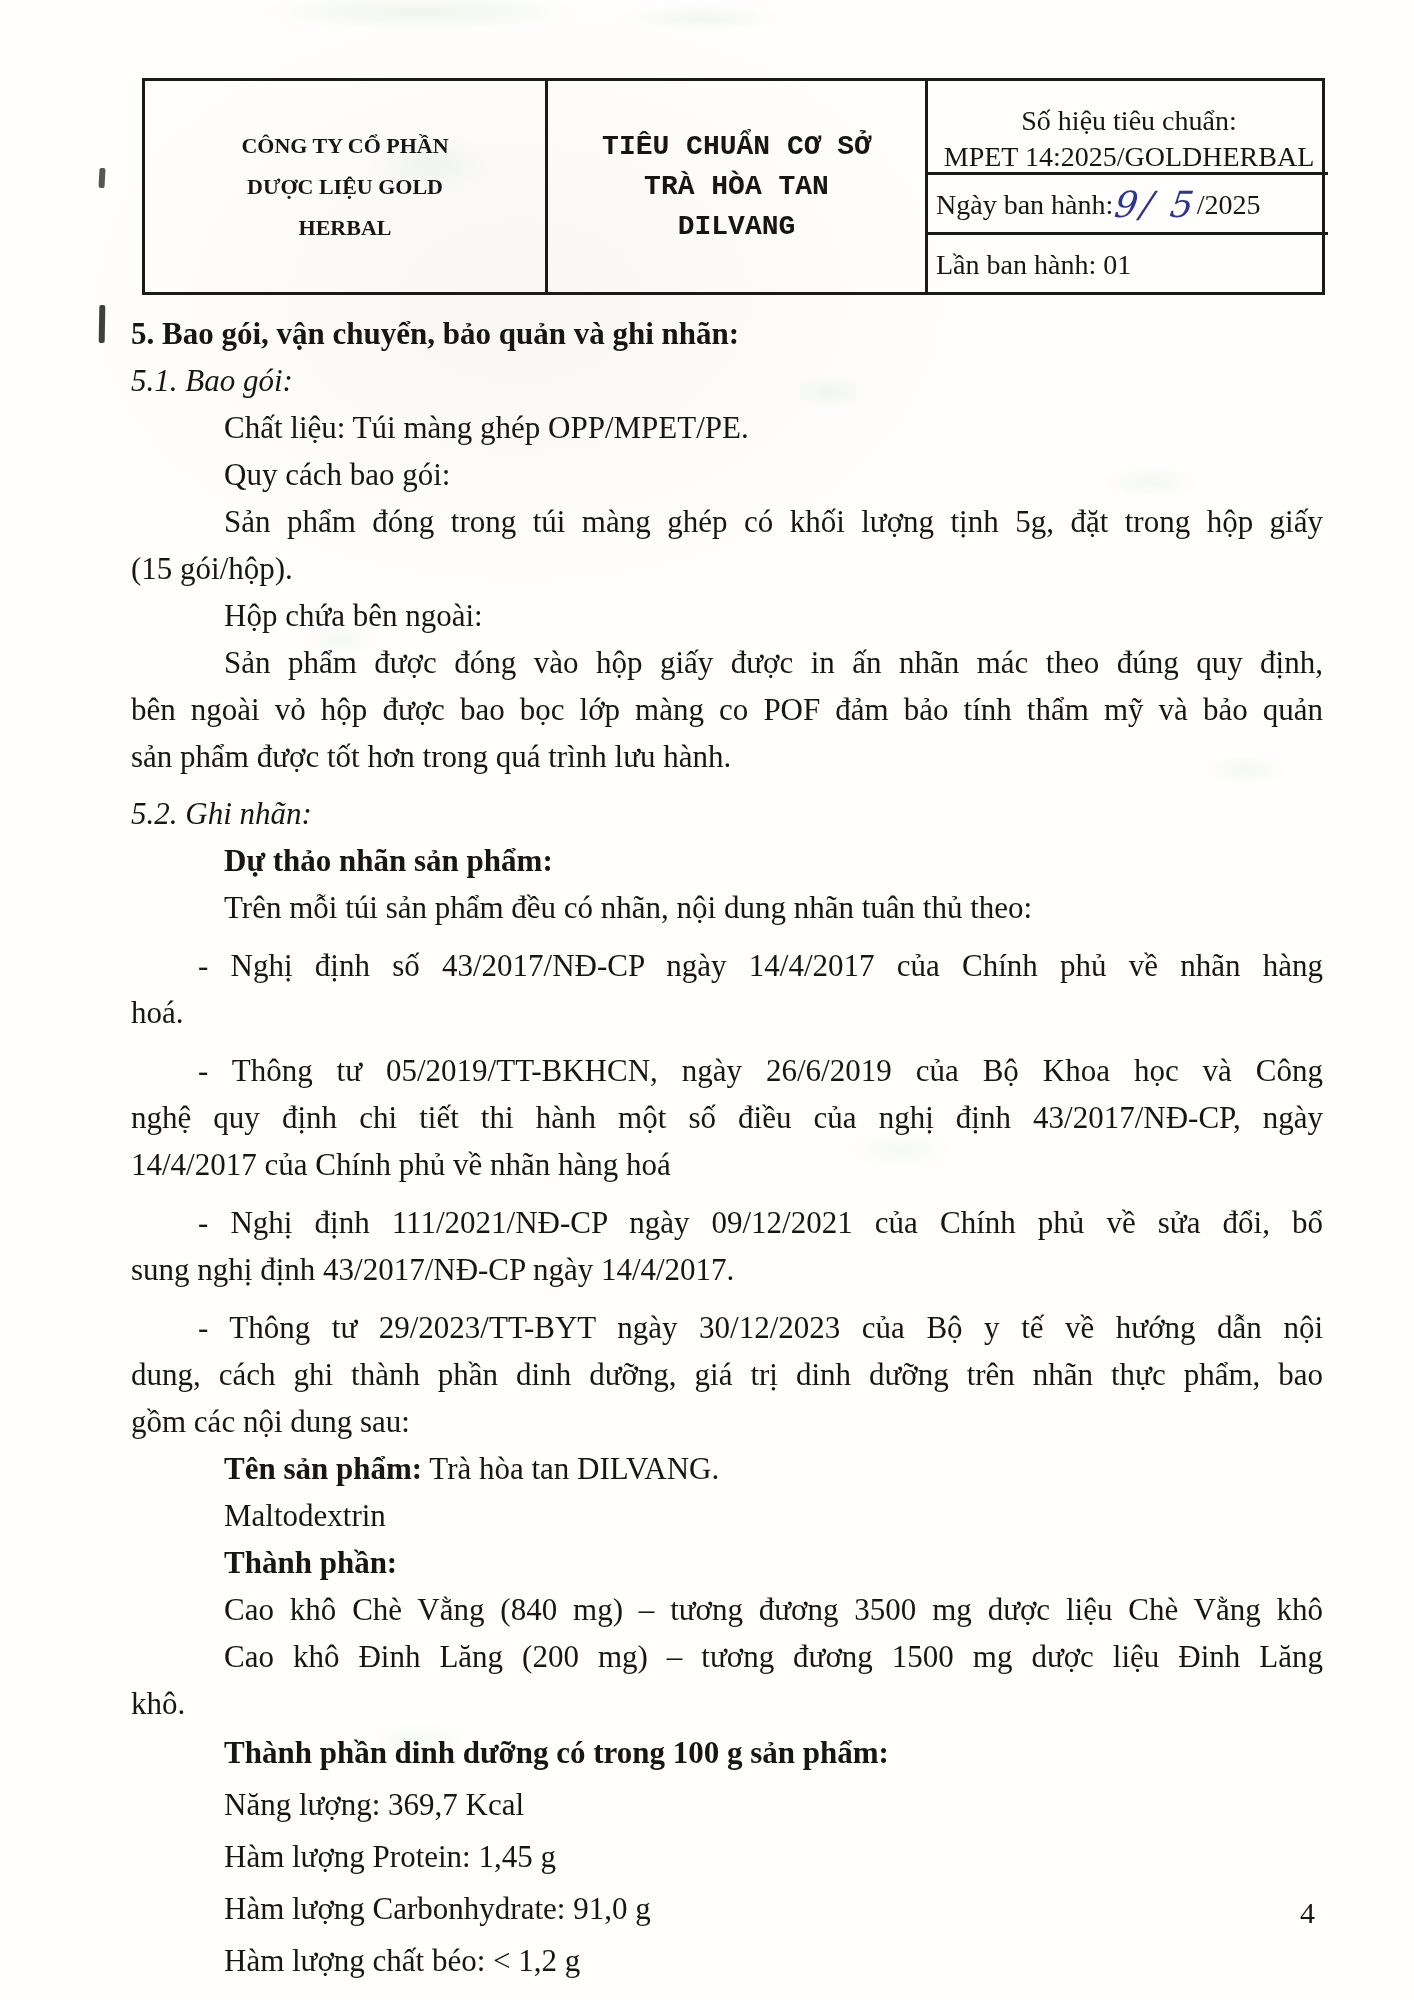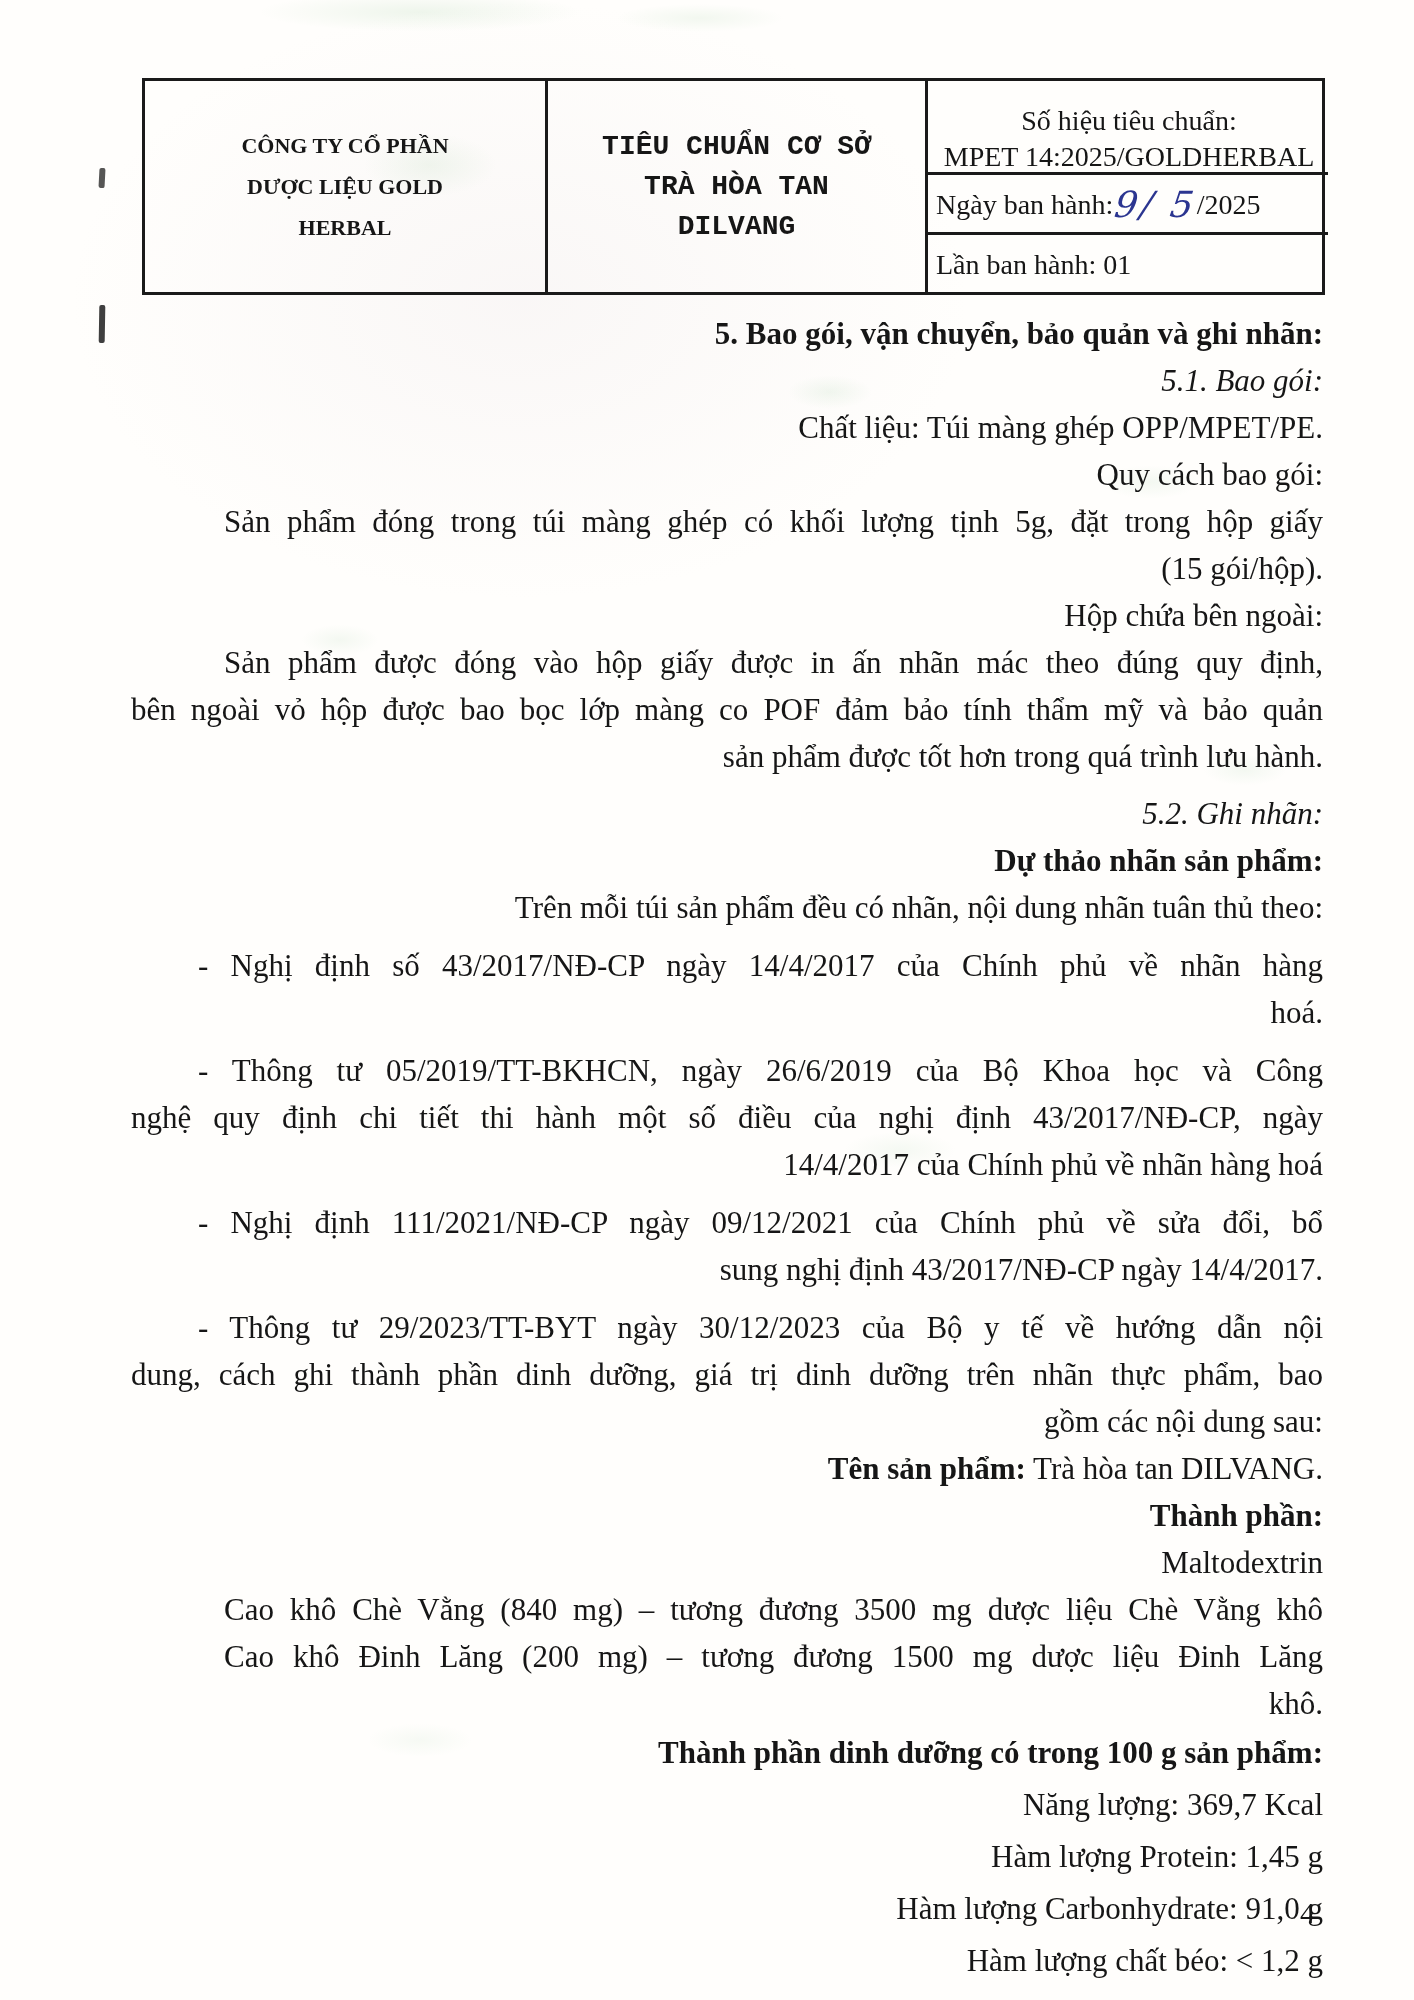--- a/index.html
+++ b/index.html
@@ -51,21 +51,21 @@
   .meta-row.r3{display:flex;align-items:center;}
   .hand{
     font-family:"DejaVu Serif",serif;font-style:italic;
     color:#2b3590;font-size:36px;letter-spacing:3px;
     transform:skewX(-8deg);display:inline-block;margin-left:2px;
   }
 
   
   .body-text{position:absolute;left:131px;top:310px;width:1192px;}
   .doc-line{
-    font-size:31px;line-height:47px;white-space:nowrap;text-align:right;
+    font-size:31px;line-height:47px;white-space:nowrap;
   }
   .doc-line.just{white-space:normal;text-align:justify;text-align-last:justify;}
   .doc-line.ind{padding-left:93px;}
   .doc-line.bul{padding-left:67px;margin-top:11px;}
   .doc-line.b{font-weight:bold;}
   .doc-line.bi{font-weight:normal;font-style:italic;}
   .doc-line.gap{margin-top:10px;}
   .doc-line.sp{line-height:52px;}
   .doc-line .b{font-weight:bold;}
 
@@ -127,22 +127,22 @@
     <div class="doc-line">hoá.</div>
     <div class="doc-line bul just">- Thông tư 05/2019/TT-BKHCN, ngày 26/6/2019 của Bộ Khoa học và Công</div>
     <div class="doc-line just">nghệ quy định chi tiết thi hành một số điều của nghị định 43/2017/NĐ-CP, ngày</div>
     <div class="doc-line">14/4/2017 của Chính phủ về nhãn hàng hoá</div>
     <div class="doc-line bul just">- Nghị định 111/2021/NĐ-CP ngày 09/12/2021 của Chính phủ về sửa đổi, bổ</div>
     <div class="doc-line">sung nghị định 43/2017/NĐ-CP ngày 14/4/2017.</div>
     <div class="doc-line bul just">- Thông tư 29/2023/TT-BYT ngày 30/12/2023 của Bộ y tế về hướng dẫn nội</div>
     <div class="doc-line just">dung, cách ghi thành phần dinh dưỡng, giá trị dinh dưỡng trên nhãn thực phẩm, bao</div>
     <div class="doc-line">gồm các nội dung sau:</div>
     <div class="doc-line ind"><span class="b">Tên sản phẩm:</span><span> Trà hòa tan DILVANG.</span></div>
+    <div class="doc-line ind">Maltodextrin</div>
     <div class="doc-line ind b">Thành phần:</div>
-    <div class="doc-line ind">Maltodextrin</div>
     <div class="doc-line ind just">Cao khô Chè Vằng (840 mg) – tương đương 3500 mg dược liệu Chè Vằng khô</div>
     <div class="doc-line ind just">Cao khô Đinh Lăng (200 mg) – tương đương 1500 mg dược liệu Đinh Lăng</div>
     <div class="doc-line">khô.</div>
     <div class="doc-line ind b sp">Thành phần dinh dưỡng có trong 100 g sản phẩm:</div>
     <div class="doc-line ind sp">Năng lượng: 369,7 Kcal</div>
     <div class="doc-line ind sp">Hàm lượng Protein: 1,45 g</div>
     <div class="doc-line ind sp">Hàm lượng Carbonhydrate: 91,0 g</div>
     <div class="doc-line ind sp">Hàm lượng chất béo:  &lt; 1,2 g</div>
   </div>
 

